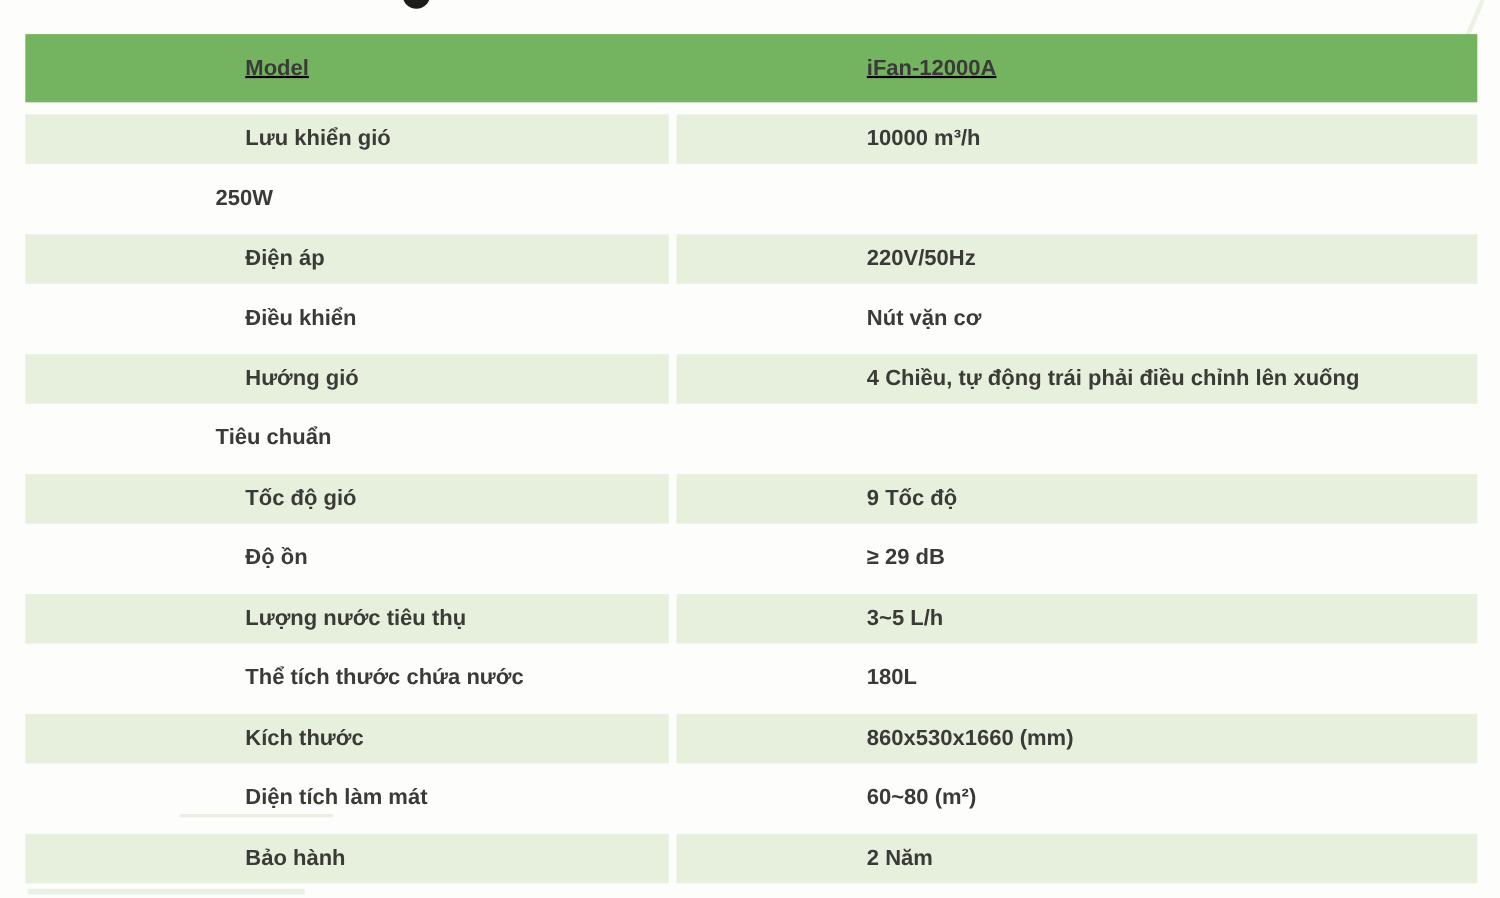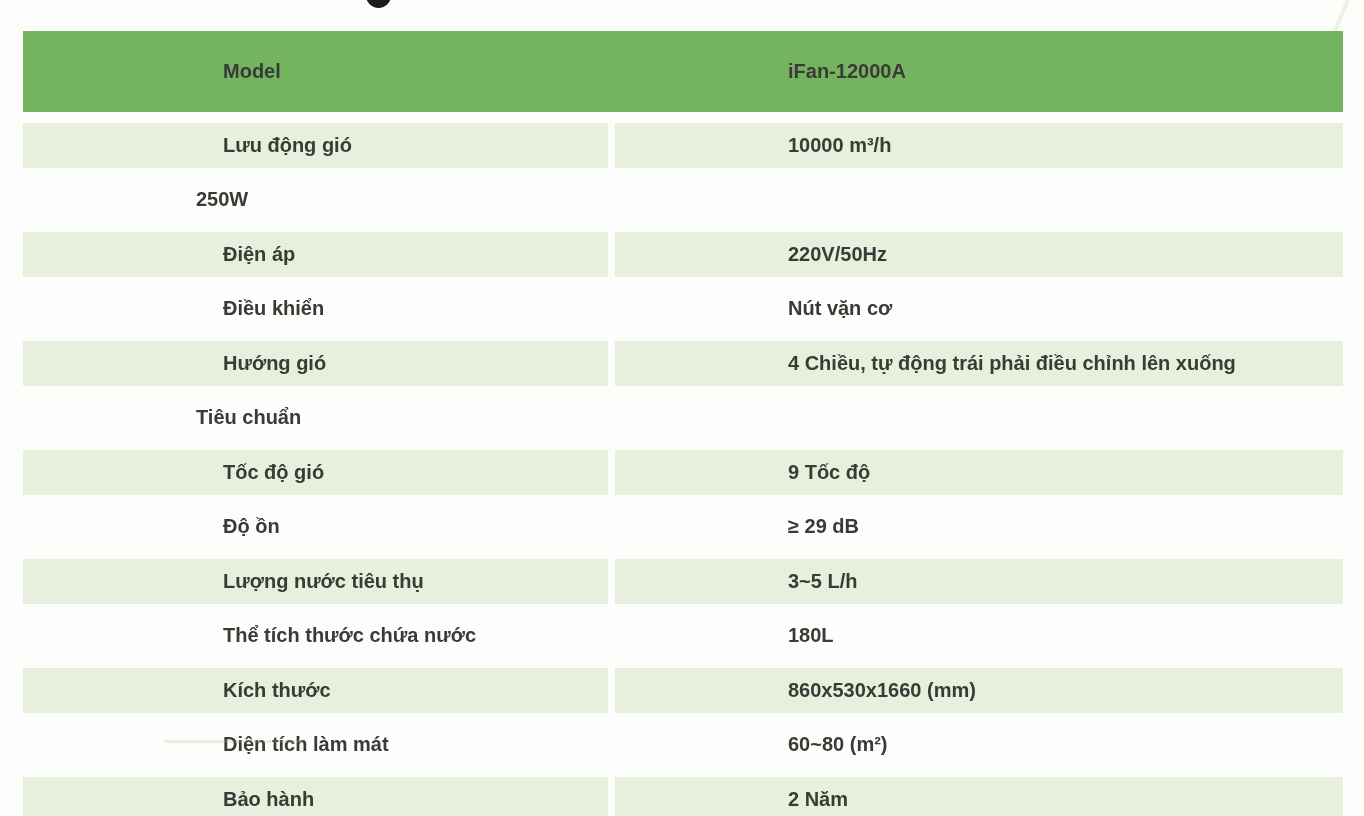--- a/index.html
+++ b/index.html
@@ -42,23 +42,24 @@
   }
   .spec-table {
     position: absolute;
     left: 23px;
     top: 31px;
     width: 1320px;
   }
   .header-row {
     display: flex;
     align-items: flex-start;
-    height: 81px;
+    height: 62px;
     margin-bottom: 6px;
     background: var(--header-green, #74b461);
+    text-decoration: underline;
   }
   .row {
     display: flex;
     height: 54.5px;
     padding: 5px 0;
     box-sizing: border-box;
   }
   .cell {
     display: flex;
     align-items: center;
@@ -125,21 +126,21 @@
       <div class="cell label">
         <span class="txt">Model</span>
       </div>
       <div class="cell value">
         <span class="txt">iFan-12000A</span>
       </div>
     </div>
     <div id="rows">
         <div class="row green">
           <div class="cell label">
-            <span class="txt">Lưu động gió</span>
+            <span class="txt">Lưu khiển gió</span>
           </div>
           <div class="cell value">
             <span class="txt">10000 m³/h</span>
           </div>
         </div>
         <div class="row white">
           <div class="cell value">
             <span class="txt">250W</span>
           </div>
         </div>

